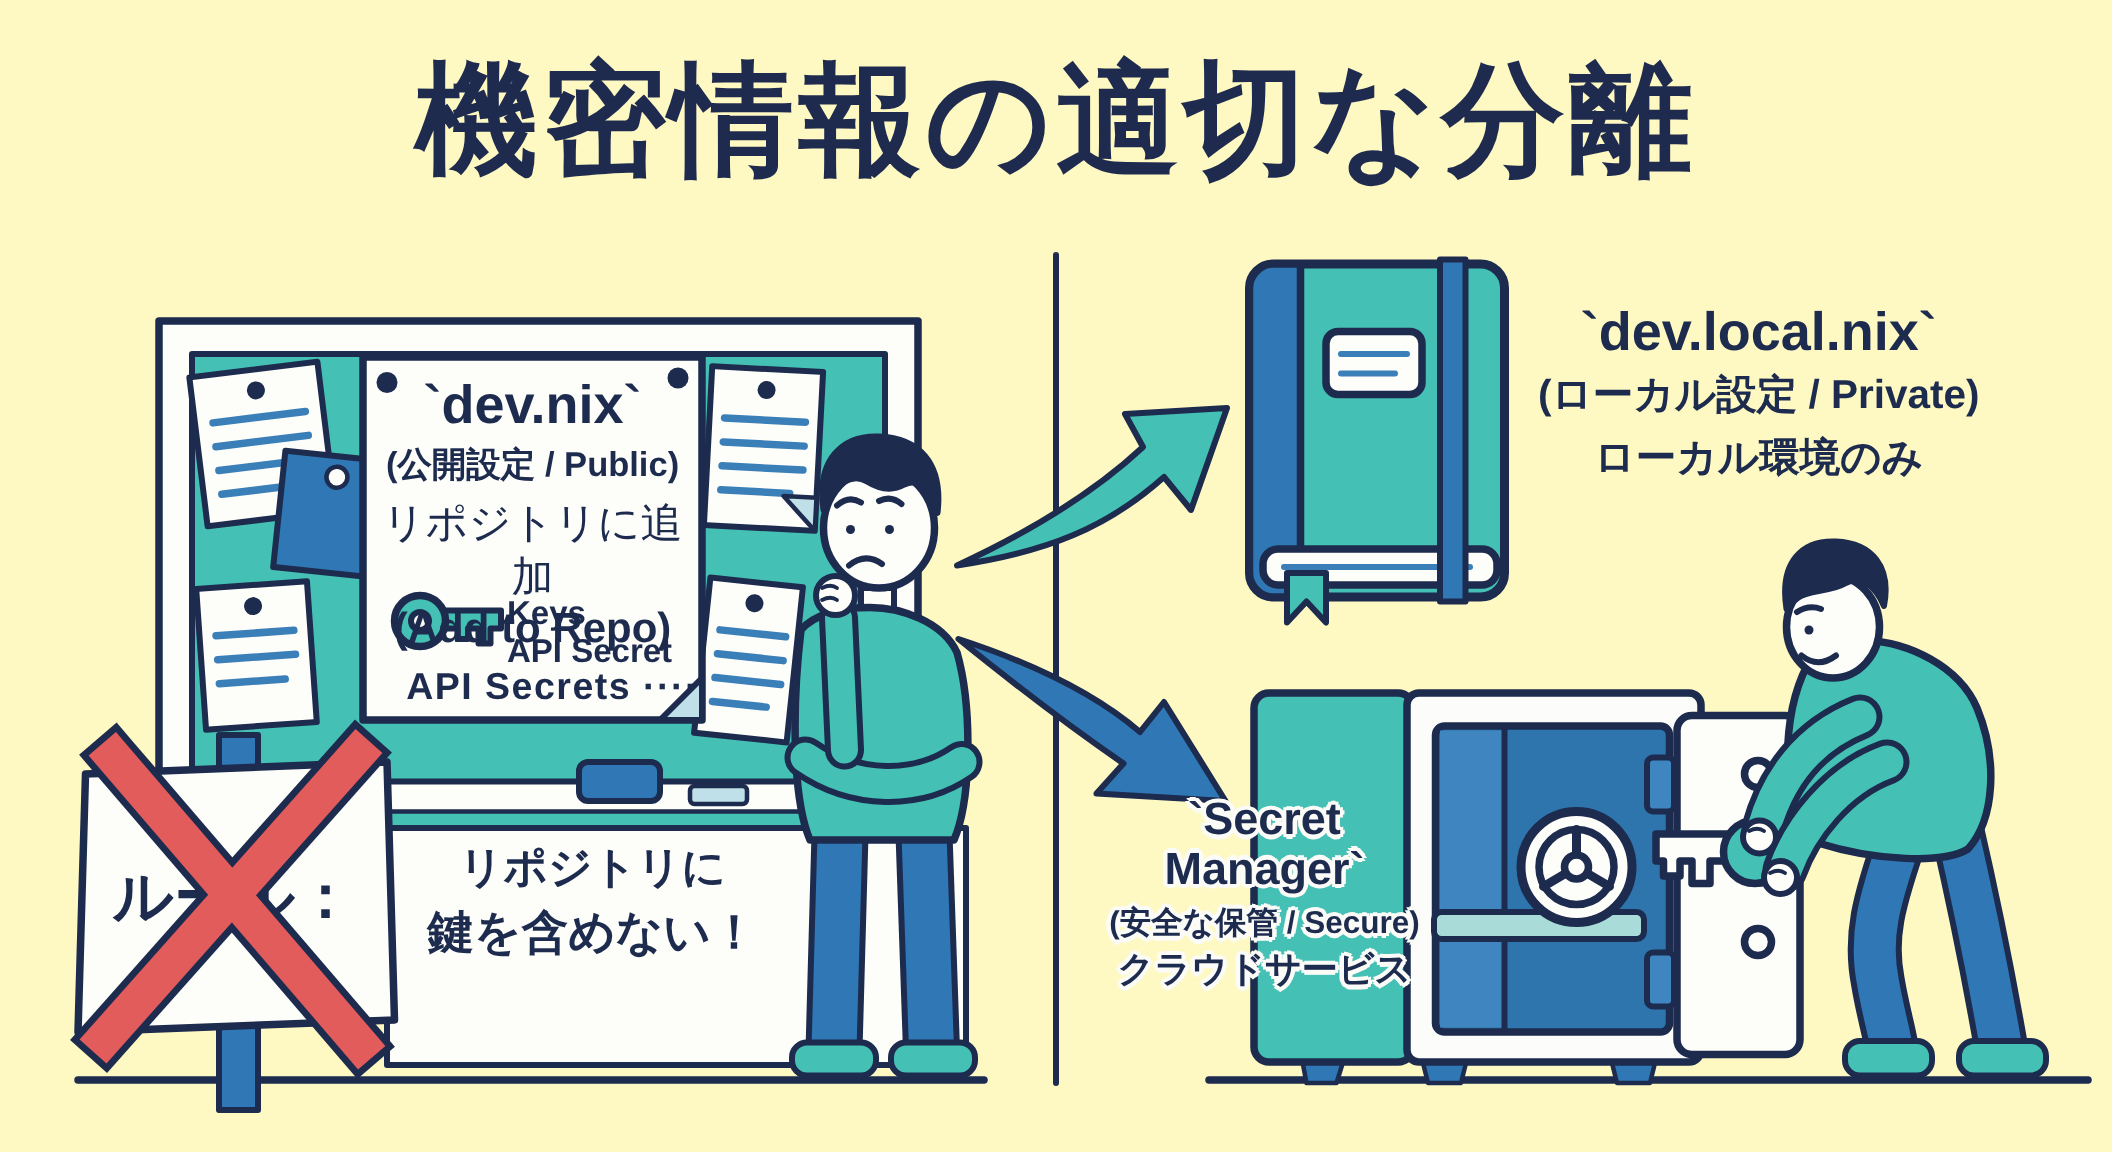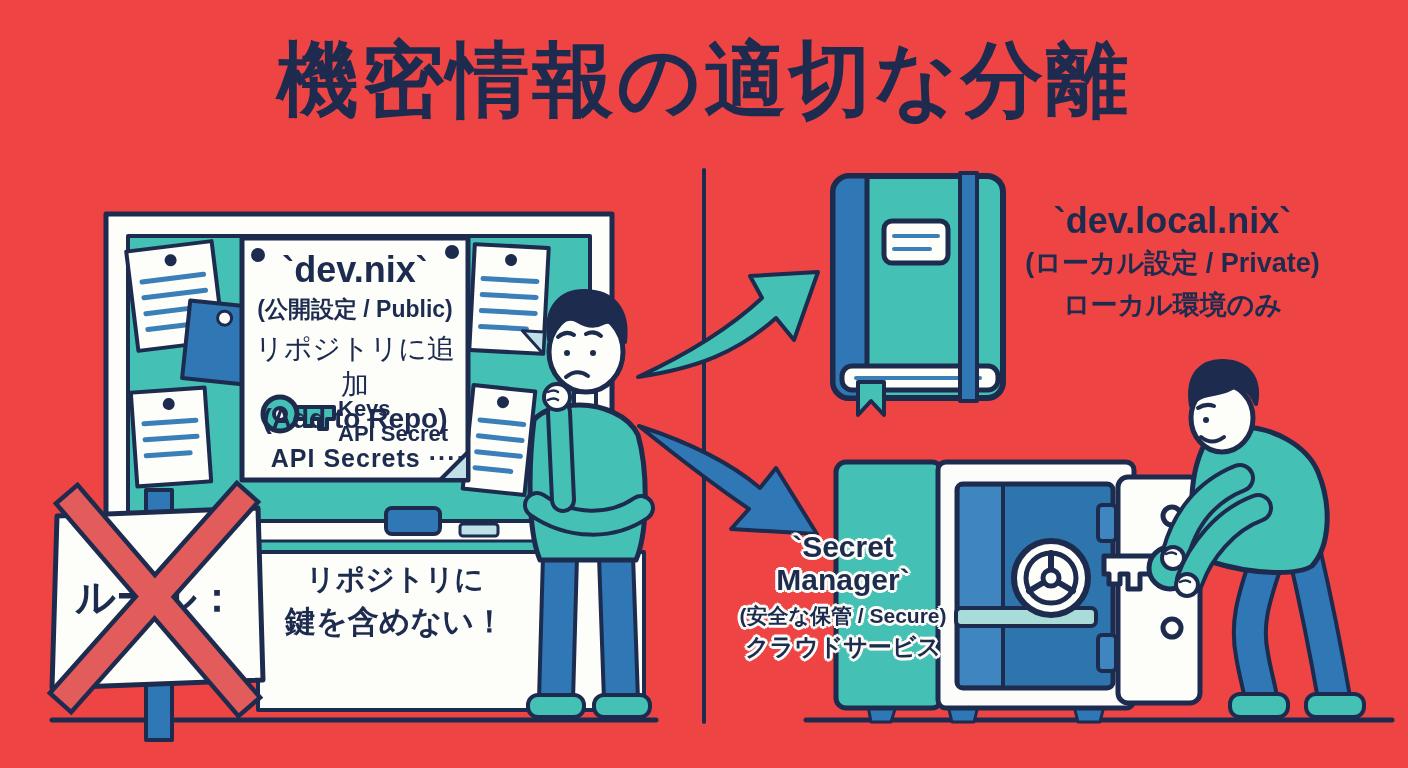--- a/index.html
+++ b/index.html
@@ -1,21 +1,21 @@
 <!DOCTYPE html>
 <html><head>
 <meta charset="utf-8">
 <style>
   html,body{margin:0;padding:0;}
   body{
     width:1408px;height:768px;overflow:hidden;
     background:#fbfbf8;
     font-family:"Liberation Sans","DejaVu Sans",sans-serif;
   }
-  #stage{position:relative;width:1408px;height:768px;background:#ef4444;}
+  #stage{position:relative;width:1408px;height:768px;background:#fef9c3;}
   svg{position:absolute;left:0;top:0;}
   .t{position:absolute;color:#1d2b4e;z-index:5;}
   .center{text-align:center;}
   #title{
     left:0;top:26px;width:1408px;
     font-size:82px;font-weight:800;letter-spacing:3px;color:#1e2a4e;
   }
   #repo-heading{left:180px;top:160px;width:360px;font-size:33px;font-weight:700;}
   #note-text{left:246px;top:247px;width:218px;}
   #note-text .fn{font-size:36px;font-weight:700;line-height:46px;}

